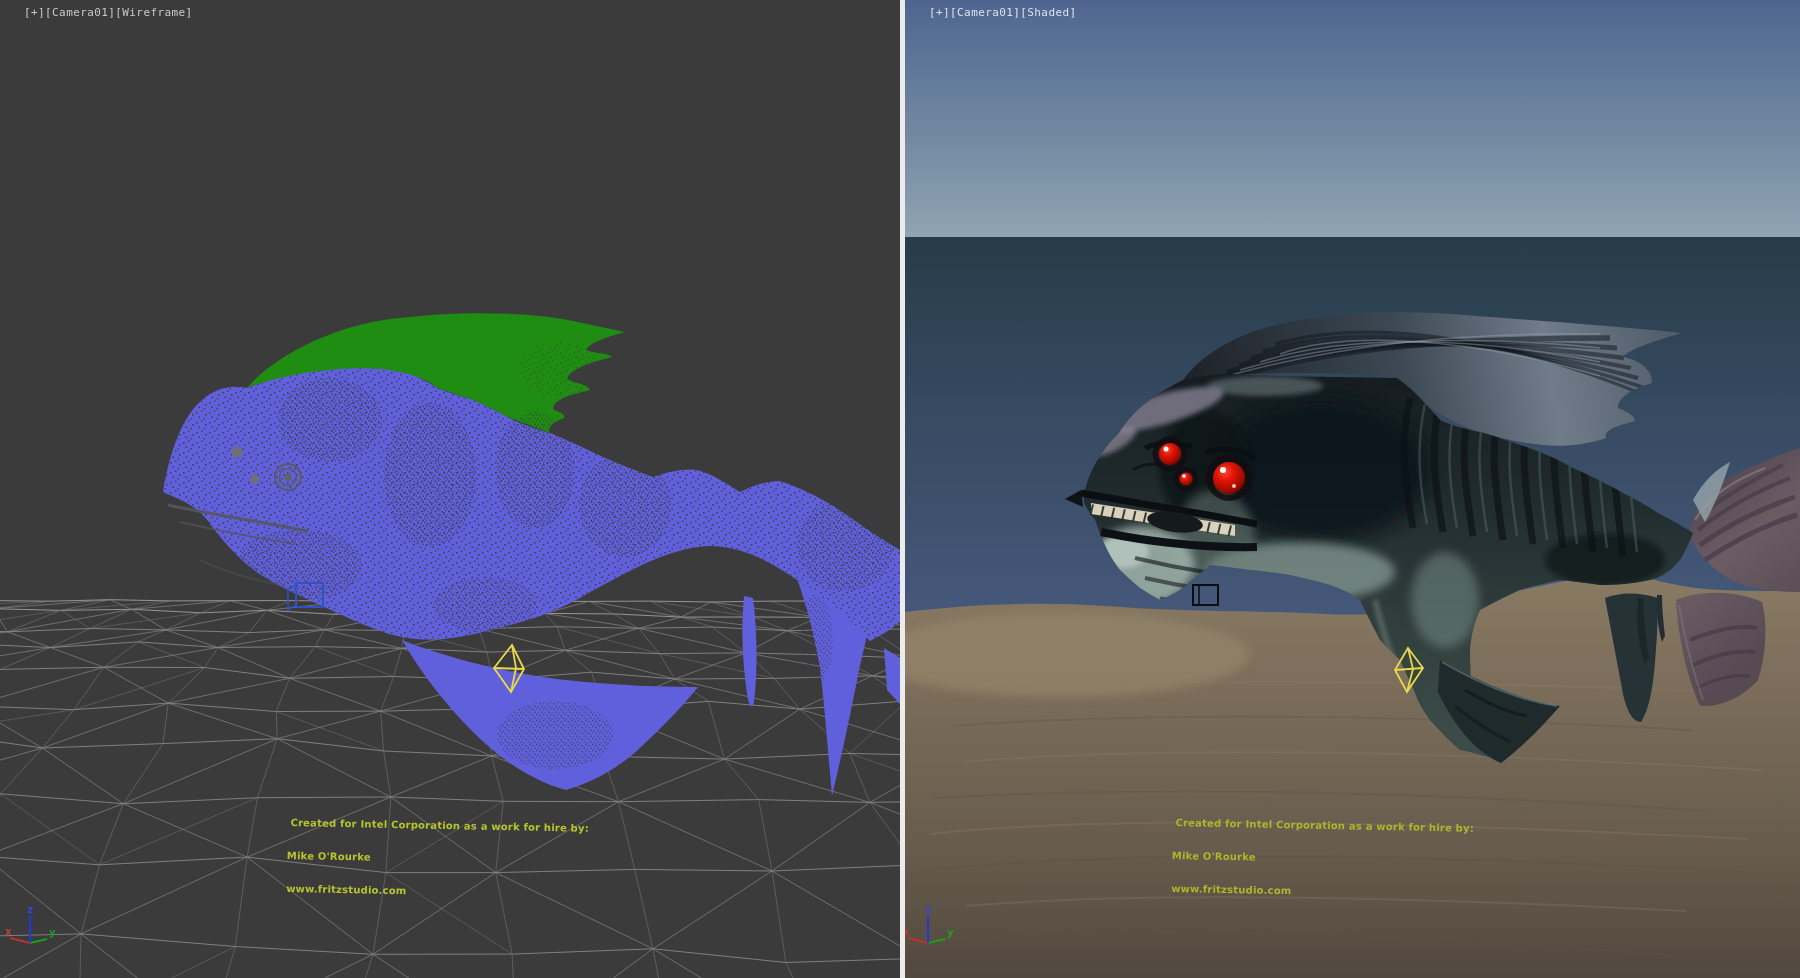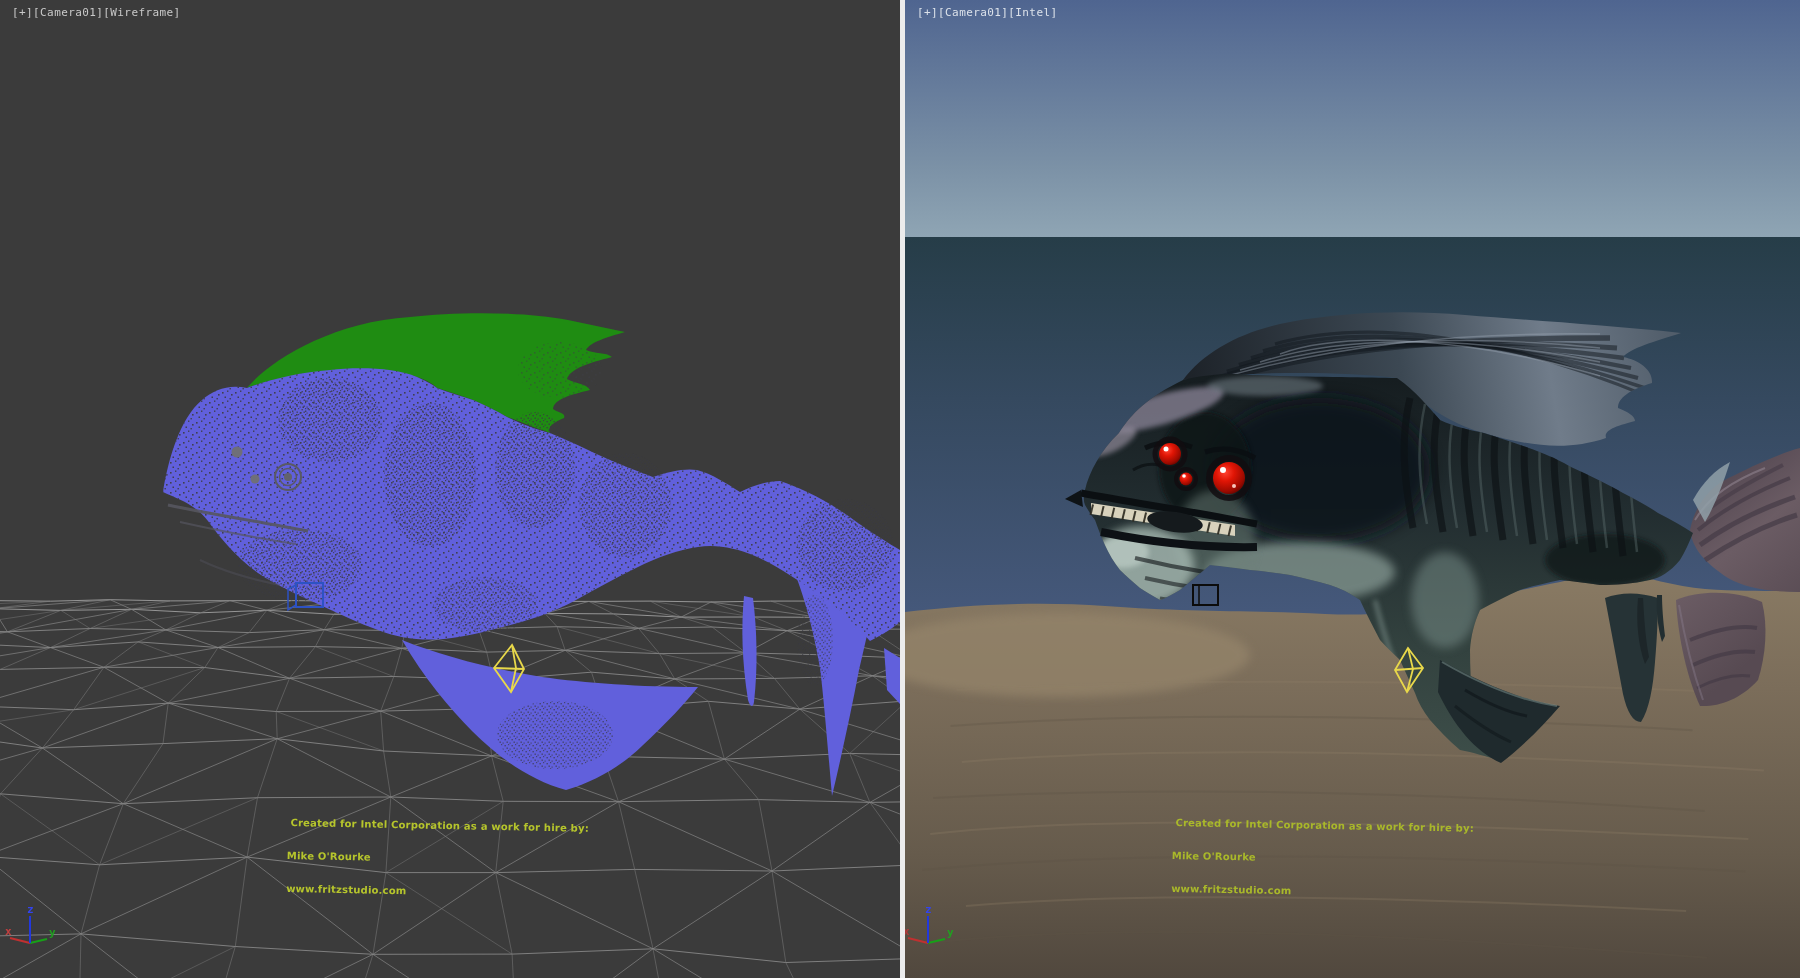--- a/index.html
+++ b/index.html
@@ -2,21 +2,21 @@
 <html><head>
 <meta charset="utf-8">
 <style>
   html,body{margin:0;padding:0;background:#181818;}
   .stage{position:relative;width:1800px;height:978px;overflow:hidden;font-family:"DejaVu Sans",sans-serif;}
   .vp{position:absolute;top:0;height:978px;overflow:hidden;}
   .vp svg{display:block;position:absolute;left:0;top:0;}
   .vp-left{left:0;width:900px;background:#3b3b3b;}
   .vp-right{left:905px;width:895px;background:#4f6590;}
   .divider{position:absolute;left:900px;top:0;width:5px;height:978px;background:#ececec;}
-  .vp-label{position:absolute;top:7px;left:12px;font:11px/1.1 "DejaVu Sans Mono",monospace;letter-spacing:.4px;cursor:default;white-space:pre;}
+  .vp-label{position:absolute;top:7px;left:24px;font:11px/1.1 "DejaVu Sans Mono",monospace;letter-spacing:.4px;cursor:default;white-space:pre;}
   .vp-left .vp-label{color:#c9c9c9;}
   .vp-right .vp-label{color:#dce2ea;}
   .attribution{position:absolute;top:795px;font:bold 10px/11px "DejaVu Sans",sans-serif;letter-spacing:.2px;transform:rotate(1.1deg);transform-origin:left top;white-space:pre;}
   .vp-left .attribution{left:288px;color:#b6c52c;}
   .vp-right .attribution{left:268px;color:#a9b82a;}
   .attr-line1{margin-left:3px;}
 </style>
 </head>
 <body>
 
@@ -594,20 +594,20 @@
       <g transform="translate(23,943)" font-family="DejaVu Sans Mono, monospace" font-size="11" font-weight="bold">
         <line x1="0" y1="0" x2="-20" y2="-5" stroke="#c03030" stroke-width="2"></line>
         <line x1="0" y1="0" x2="17" y2="-4" stroke="#18a018" stroke-width="2"></line>
         <line x1="0" y1="0" x2="0" y2="-27" stroke="#2238dd" stroke-width="2"></line>
         <text x="-25" y="-8" fill="#b03838">x</text>
         <text x="19" y="-7" fill="#20a020">y</text>
         <text x="-3" y="-30" fill="#3344ee">z</text>
       </g>
     </svg>
 
-    <div class="vp-label">[+][Camera01][Intel]</div>
+    <div class="vp-label">[+][Camera01][Shaded]</div>
     <div class="attribution">
       <div class="attr-line1">Created for Intel Corporation as a work for hire by:</div>
       <div>Mike O'Rourke</div>
       <div>www.fritzstudio.com</div>
     </div>
   </div>
 </div>
 
 </body></html>

